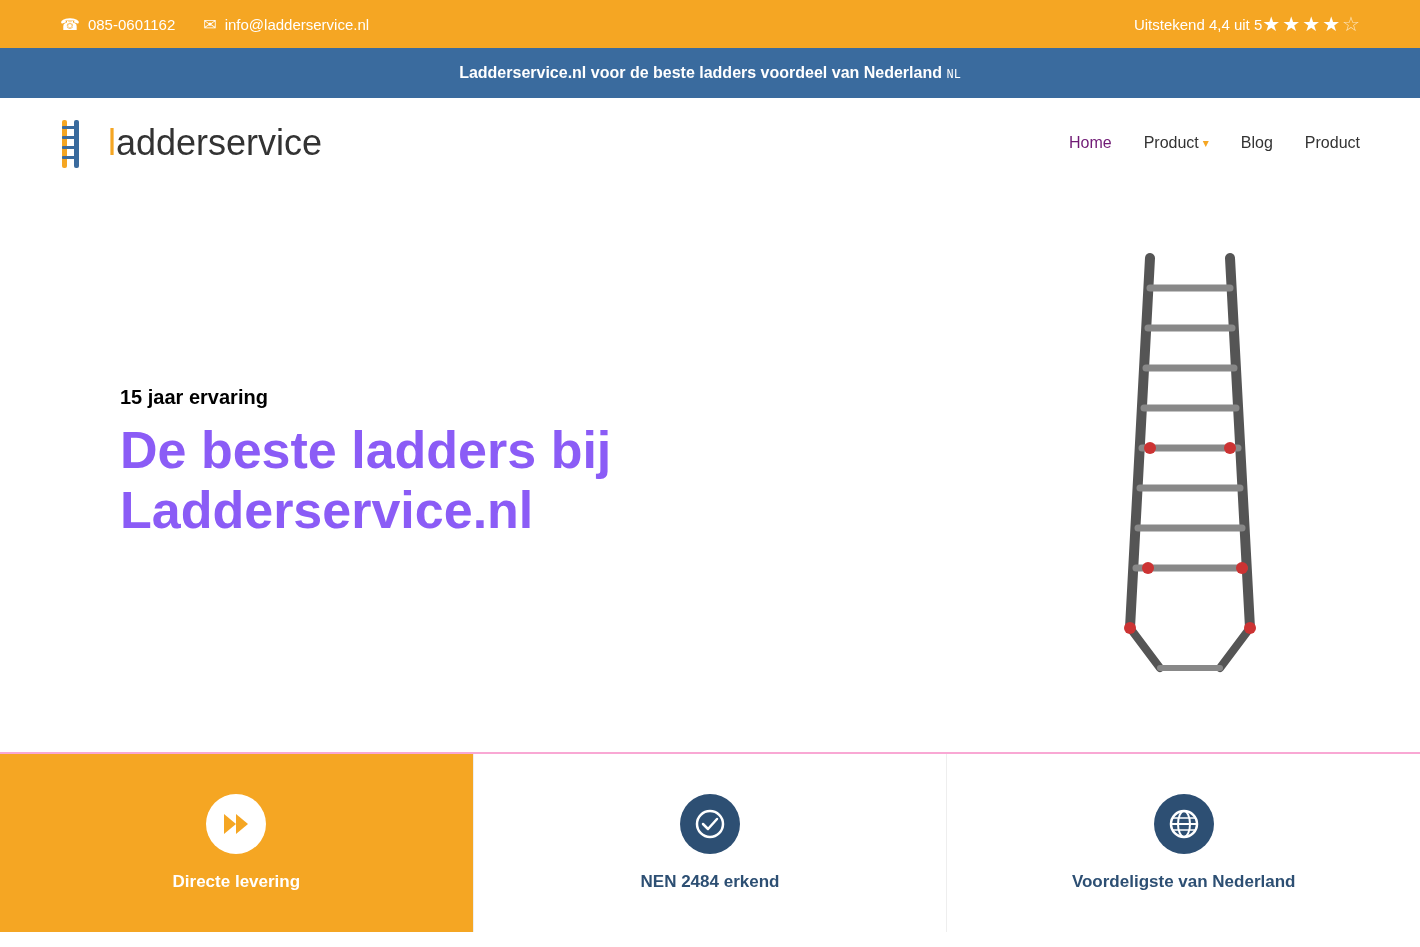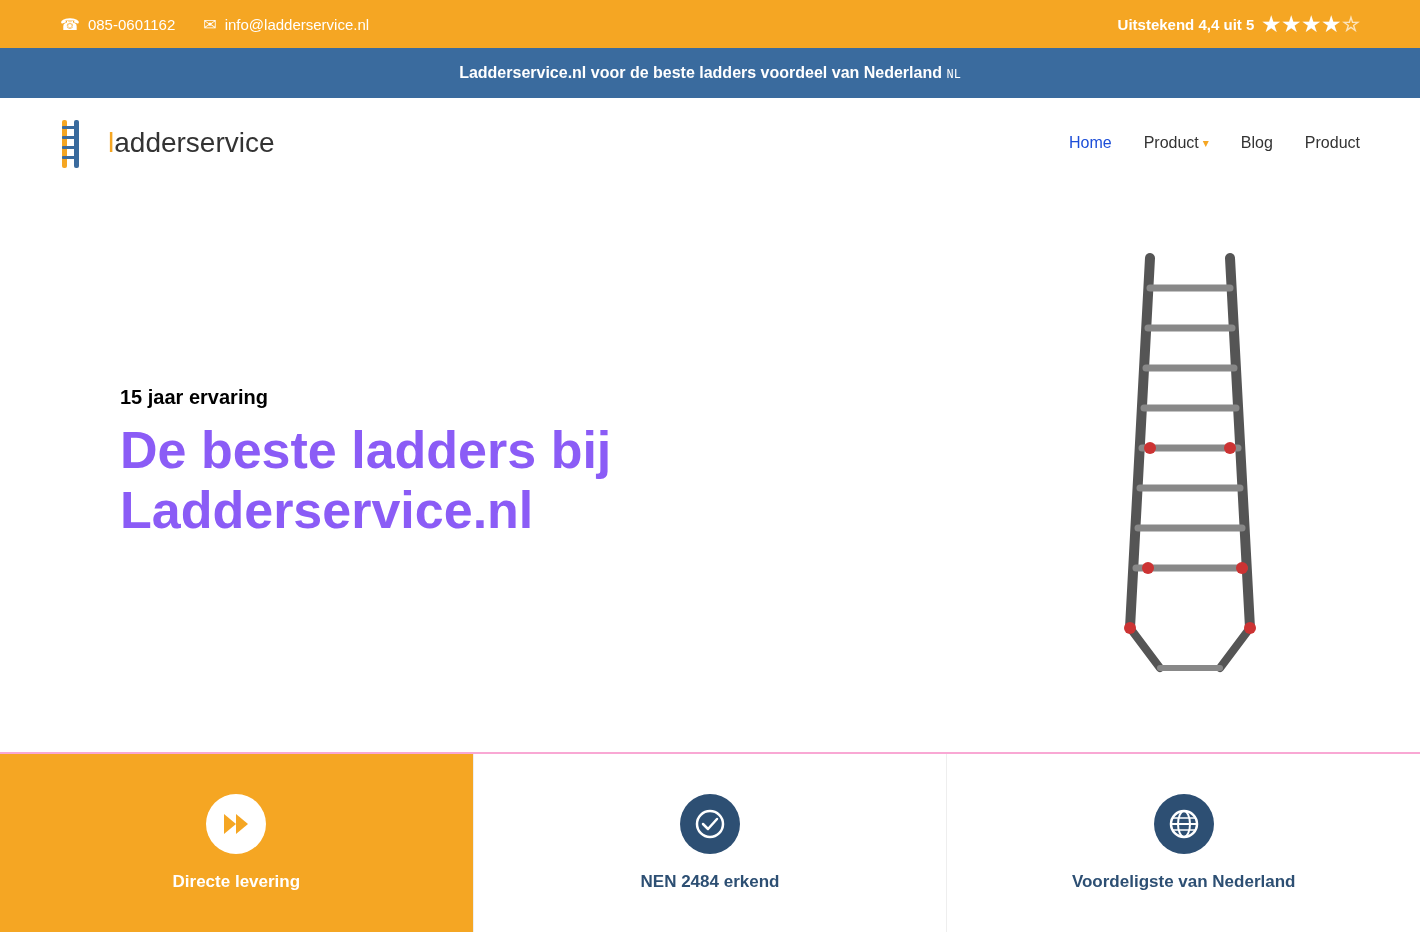--- a/index.html
+++ b/index.html
@@ -23,24 +23,23 @@
       display: flex;
       align-items: center;
       gap: 8px;
       color: #fff;
       font-size: 15px;
       font-weight: 500;
     }
     .top-bar-right {
       display: flex;
       align-items: center;
-      gap: 8px;
       color: #fff;
       font-size: 15px;
-      font-weight: 700;
+      font-weight: 400;
     }
     .stars {
       display: flex;
       gap: 2px;
     }
     .star {
       color: #fff;
       font-size: 20px;
     }
     .star-half {
@@ -77,40 +76,40 @@
       display: flex;
       align-items: center;
       gap: 6px;
       text-decoration: none;
     }
     .logo-icon {
       display: flex;
       align-items: center;
     }
     .logo-text {
-      font-size: 28px;
+      font-size: 36px;
       color: #333;
       font-weight: 400;
     }
     .logo-text span {
       color: #F5A623;
     }
     .nav-links {
       display: flex;
       align-items: center;
       gap: 32px;
       list-style: none;
     }
     .nav-links a {
       text-decoration: none;
       color: #333;
       font-size: 16px;
     }
     .nav-links a.active {
-      color: #1d4ed8;
+      color: #701a75;
     }
     .nav-product {
       display: flex;
       align-items: center;
       gap: 4px;
     }
     .dropdown-arrow {
       color: #F5A623;
       font-size: 12px;
     }

